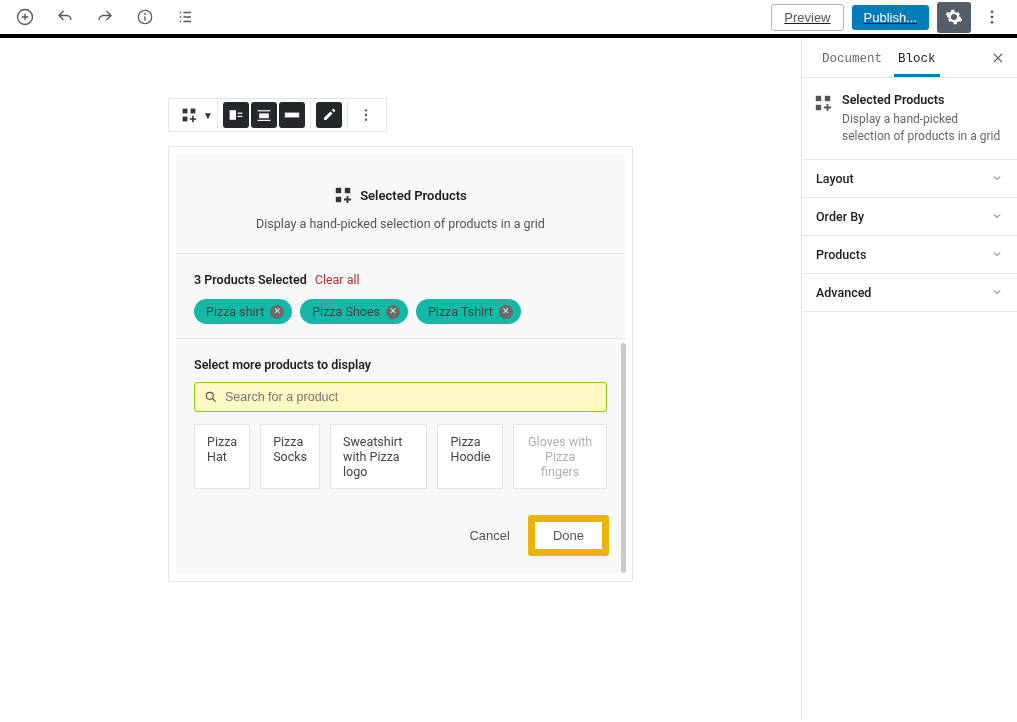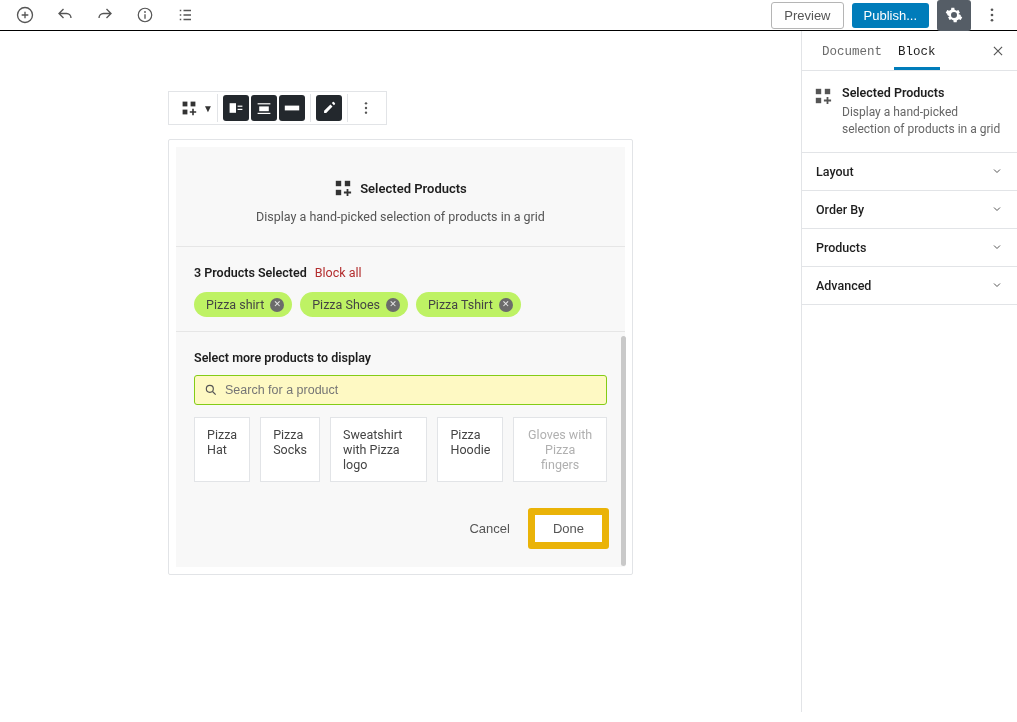--- a/index.html
+++ b/index.html
@@ -1,17 +1,17 @@
 <!DOCTYPE html>
 <html><head>
 <meta charset="utf-8">
 <style>
   * { box-sizing: border-box; margin: 0; padding: 0; }
   body { font-family: -apple-system, BlinkMacSystemFont, "Segoe UI", Roboto, sans-serif; font-size: 13px; color: #1e1e1e; background: #fff; }
-  .topbar { display: flex; align-items: center; justify-content: space-between; height: 31px; border-bottom: 1px solid #000000; padding: 0 12px; }
+  .topbar { display: flex; align-items: center; justify-content: space-between; height: 38px; border-bottom: 4px solid #000000; padding: 0 12px; text-decoration: underline; }
   .topbar-left { display: flex; align-items: center; gap: 14px; }
   .topbar-right { display: flex; align-items: center; gap: 8px; }
   .icon-btn { background: none; border: none; cursor: pointer; color: #555; display: flex; align-items: center; justify-content: center; width: 26px; height: 26px; border-radius: 3px; }
   .btn { padding: 5px 12px; border-radius: 3px; font-size: 13px; cursor: pointer; border: 1px solid transparent; }
   .btn-preview { background: #fff; border: 1px solid #b5b5b5; color: #555; }
   .btn-publish { background: #007cba; color: #fff; border: none; }
   .btn-settings { background: #555d66; color: #fff; border: none; width: 34px; height: 31px; display: flex; align-items: center; justify-content: center; border-radius: 3px; }
   .workspace { display: flex; height: calc(100vh - 41px); }
   .canvas { flex: 1; padding: 60px 0 0 0; overflow: auto; position: relative; }
   .block-wrap { width: 465px; margin: 0 auto; }
@@ -24,21 +24,21 @@
   .block-card { border: 1px solid #e2e4e7; border-radius: 2px; background:#fff;}
   .card-inner { background: #f8f8f8; margin:7px; }
   .card-head { text-align: center; padding: 32px 20px 22px; border-bottom: 1px solid #e6e6e6; }
   .card-head-title { display: flex; align-items: center; justify-content: center; gap: 8px; font-weight: 600; color: #1e1e1e; margin-bottom: 12px; font-size:13px; }
   .card-head-desc { color: #555; font-size: 12.5px; }
   .selected-section { padding: 18px 18px 14px; border-bottom: 1px solid #e6e6e6; }
   .selected-header { display: flex; gap: 8px; margin-bottom: 12px; align-items:center;}
   .selected-count { font-weight: 600; font-size: 12.5px; }
   .clear-all { color: #b32d2e; font-size: 12.5px; cursor: pointer; }
   .chips { display: flex; flex-wrap: wrap; gap: 8px; }
-  .chip { background: #bef264; border-radius: 16px; padding: 5px 8px 5px 12px; display: flex; align-items: center; gap: 6px; font-size: 12.5px; color: #444; }
+  .chip { background: #14b8a6; border-radius: 16px; padding: 5px 8px 5px 12px; display: flex; align-items: center; gap: 6px; font-size: 12.5px; color: #444; }
   .chip-x { width: 14px; height: 14px; border-radius: 50%; background: #6b6b6b; color: #e7e7e7; display: flex; align-items: center; justify-content: center; font-size: 9px; cursor: pointer; line-height:1;}
   .search-section { padding: 18px 18px 12px; position:relative; }
   .search-label { font-weight: 600; font-size: 12.5px; margin-bottom: 10px; display: block; }
   .search-wrap { position: relative; margin-bottom: 12px; }
   .search-icon { position: absolute; left: 10px; top: 50%; transform: translateY(-50%); color: #555; }
   .search-input { width: 100%; padding: 7px 10px 7px 30px; border: 1px solid #84cc16; border-radius: 3px; font-size: 12.5px; background:#fef9c3; }
   .product-list { display: flex; flex-direction: row; gap: 10px; }
   .product-item { background: #fff; border: 1px solid #e2e4e7; padding: 9px 12px; font-size: 12.5px; color: #444; cursor: pointer; }
   .product-item.dim { color: #b0b0b0; text-align: center; }
   .footer-actions { display: flex; justify-content: flex-end; align-items: center; gap: 18px; padding: 14px 16px 18px; background:#f8f8f8; }
@@ -181,21 +181,21 @@
                   <path d="M15 11v8M11 15h8" stroke="#333" stroke-width="2"></path>
                 </svg>
             <span>Selected Products</span>
           </div>
           <div class="card-head-desc">Display a hand-picked selection of products in a grid</div>
         </div>
 
         <div class="selected-section">
           <div class="selected-header">
             <span class="selected-count">3 Products Selected</span>
-            <span class="clear-all">Block all</span>
+            <span class="clear-all">Clear all</span>
           </div>
           <div class="chips">
             <span class="chip">
                   <span>Pizza shirt</span>
                   <span class="chip-x">✕</span>
                 </span>
             <span class="chip">
                   <span>Pizza Shoes</span>
                   <span class="chip-x">✕</span>
                 </span>

